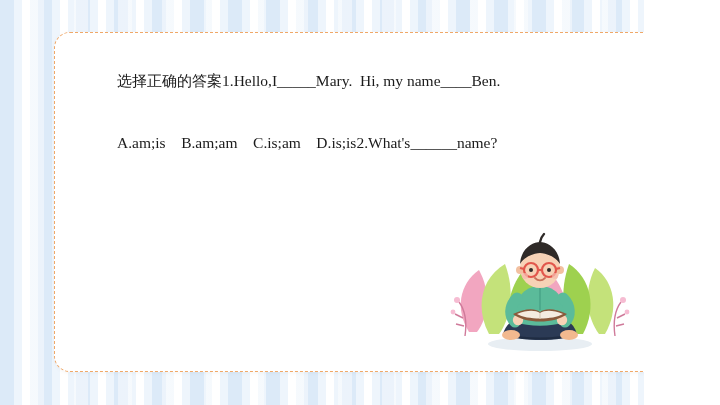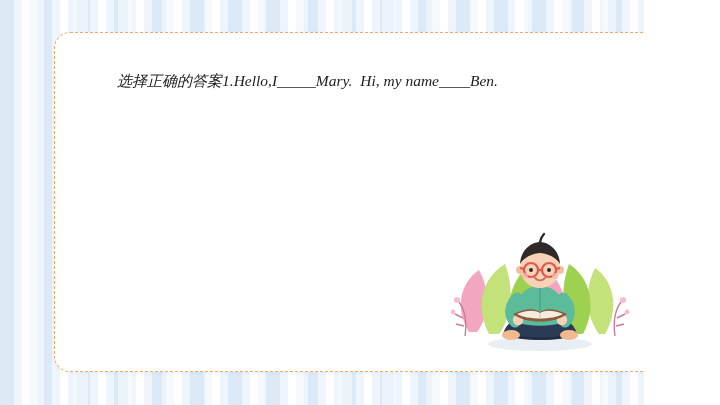--- a/index.html
+++ b/index.html
@@ -19,21 +19,20 @@
     height: 405px;
     background:
       repeating-linear-gradient(
         to right,
         #dceaf8 0px, #dceaf8 14px,
         #eef5fc 14px, #eef5fc 22px,
         #ffffff 22px, #ffffff 30px,
         #eef5fc 30px, #eef5fc 38px
       );
     overflow: hidden;
-    font-style: italic;
   }
   
   #slide::before {
     content: "";
     position: absolute;
     inset: 0;
     background:
       repeating-linear-gradient(
         to right,
         rgba(255,255,255,0.0) 0px, rgba(255,255,255,0.0) 30px,
@@ -89,20 +88,21 @@
 <body>
 
 <div id="slide">
 
   <div class="card">
 
     <div class="content">
 
       <div class="line first"><span class="cn">选择正确的答案</span><span>1.Hello,I_____Mary.  Hi, my name____Ben.</span></div>
 
+      <div class="line">A.am;is    B.am;am    C.is;am    D.is;is2.What's______name?</div>
 
 
     </div>
 
     <div class="illustration">
       <svg width="190" height="145" viewBox="0 0 190 145" xmlns="http://www.w3.org/2000/svg">
 
         <g>
           <path d="M24 118 C10 96 14 70 34 56 C46 78 44 102 32 118 Z" fill="#f2a6c0"></path>
           <path d="M44 120 C30 94 36 64 60 50 C70 76 66 104 54 120 Z" fill="#c4e27a"></path>

